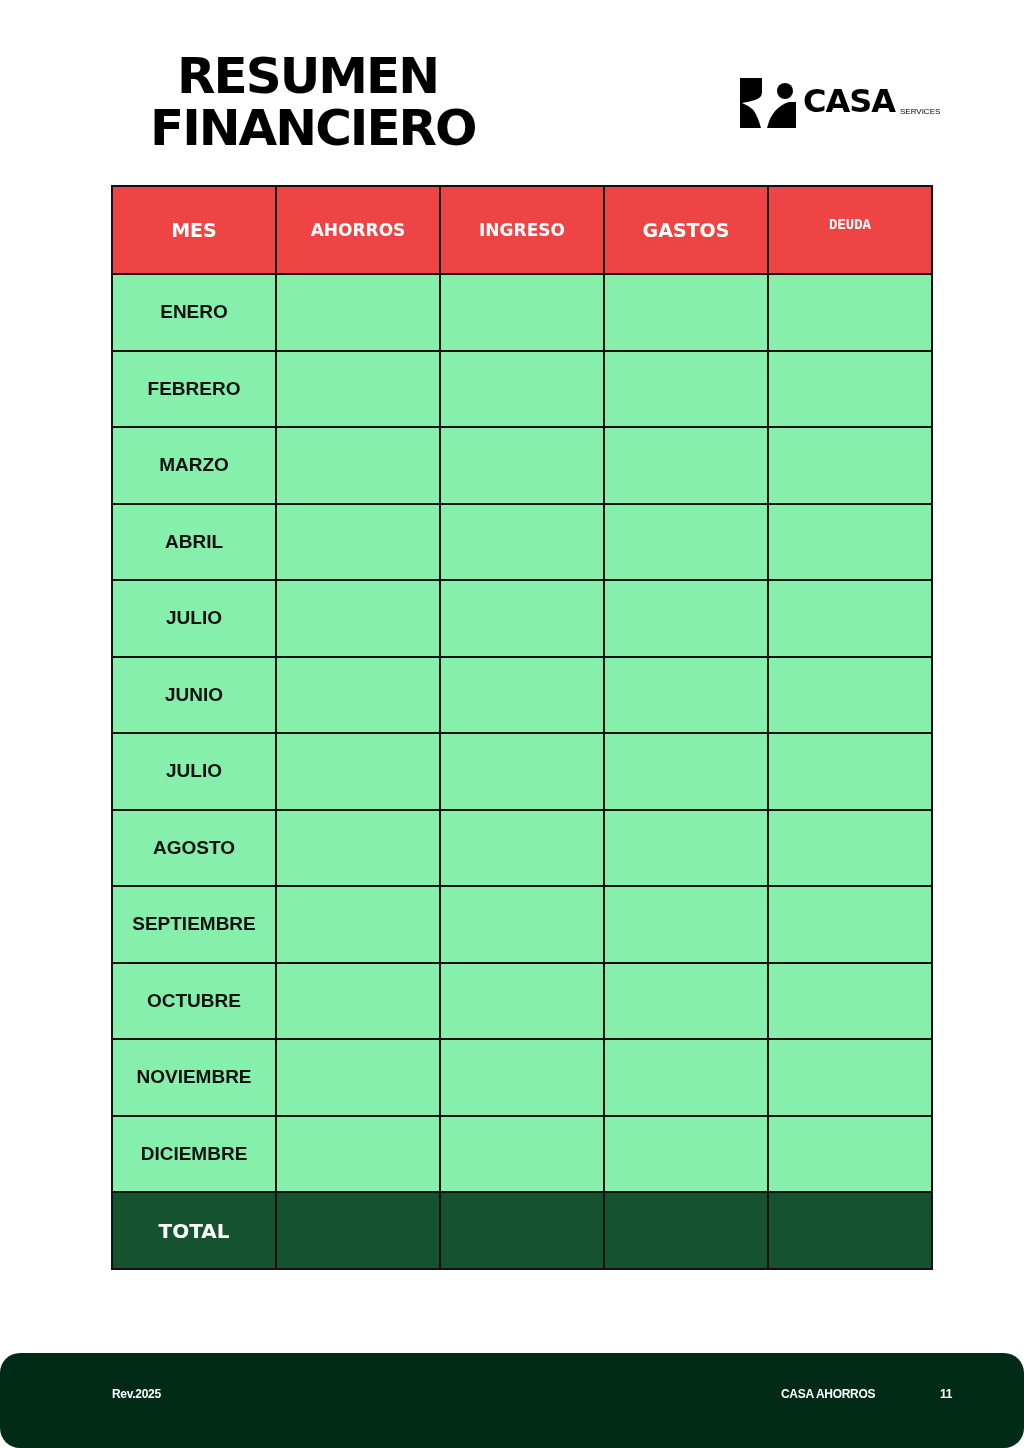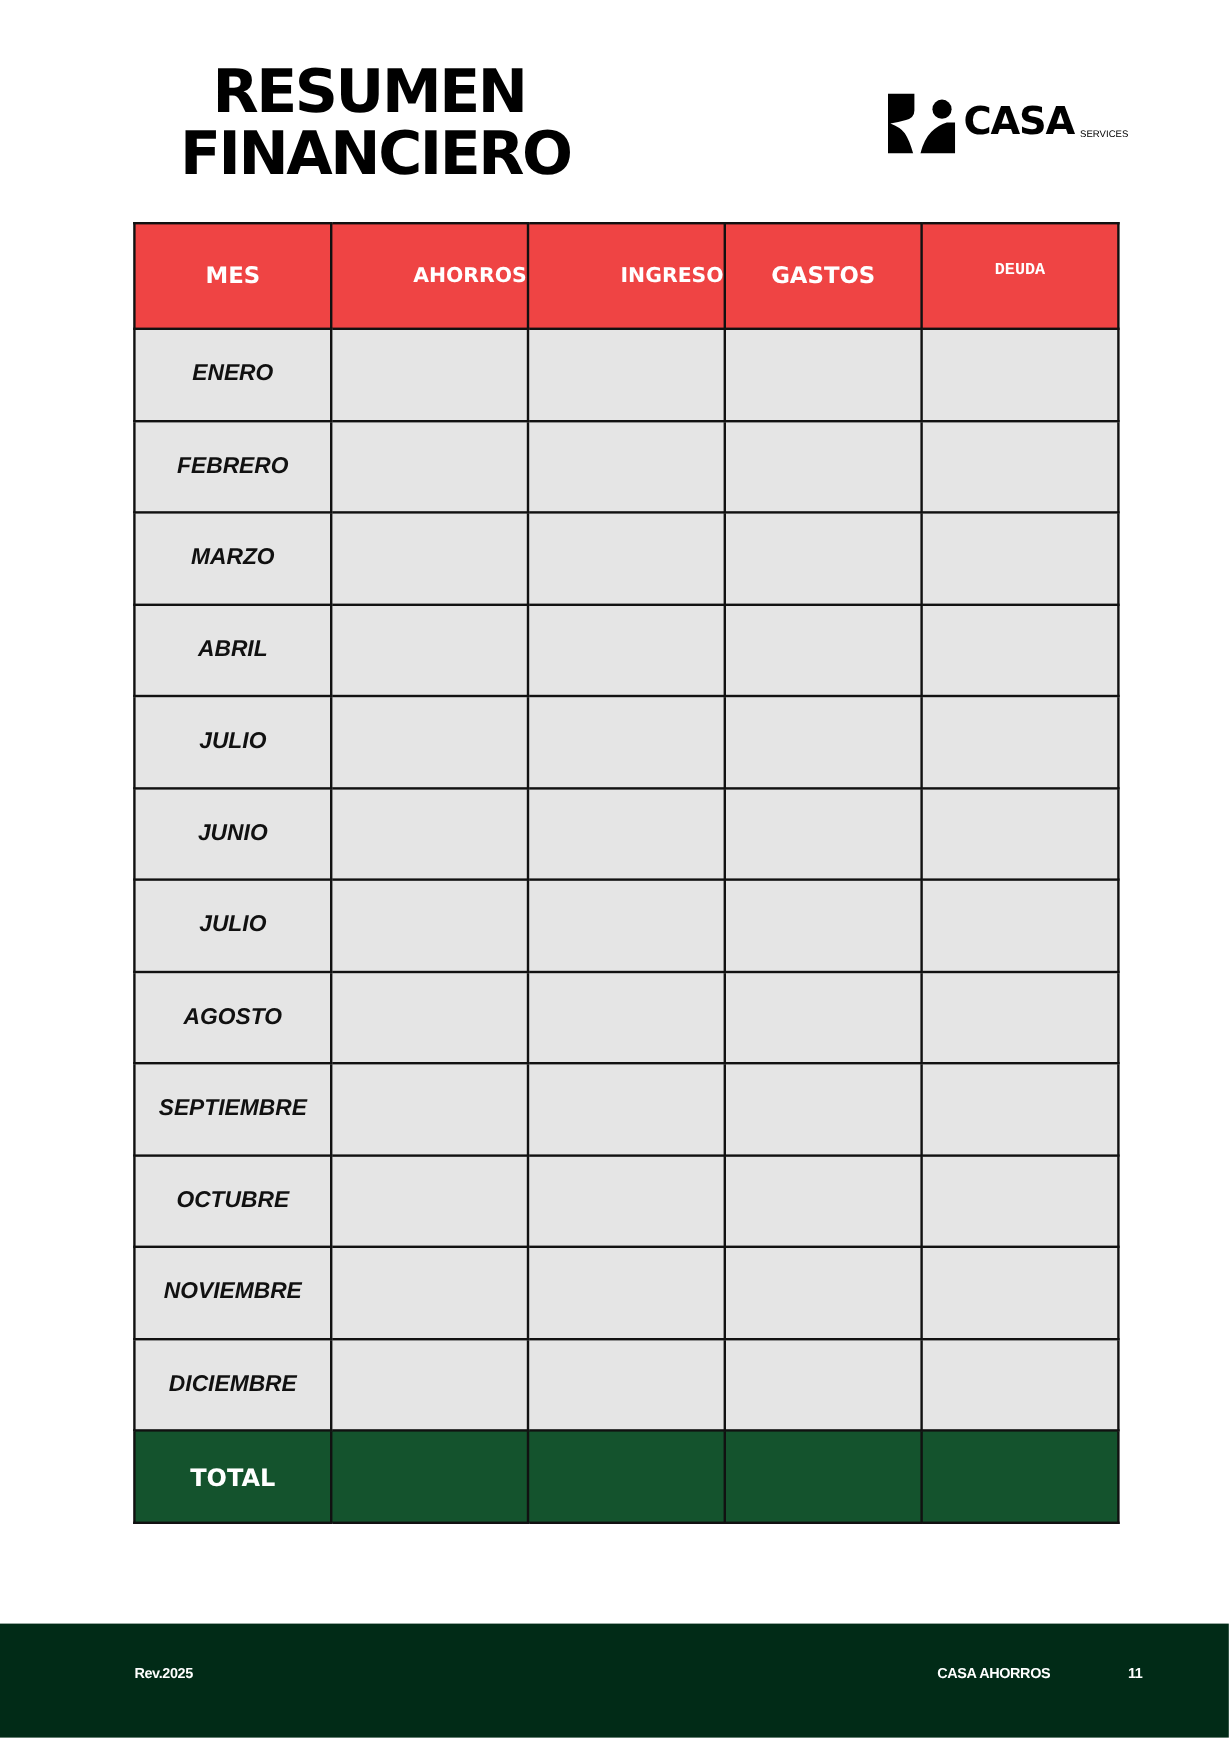--- a/index.html
+++ b/index.html
@@ -30,31 +30,31 @@
     table-layout: fixed; width: 820px;
   }
   table.fin td, table.fin th {
     border: 2.5px solid #111; padding: 0; text-align: center; vertical-align: middle;
   }
   table.fin col { width: 164px; }
   .hdr th {
     height: 76px; background: #ef4444; color: #fff;
     font-family: "DejaVu Sans", sans-serif; font-weight: bold; font-size: 19px;
   }
-  .hdr th.sm { font-size: 17px; text-align: right; }
+  .hdr th.sm { font-size: 17px; }
   .hdr th.xs { font-size: 14px; padding-bottom: 10px; font-family: Liberation Mono, monospace; }
-  .row td { height: 74.5px; background: #e5e5e5; font-style: italic; }
+  .row td { height: 74.5px; background: #86efac; }
   .month { font-weight: bold; font-size: 19px; color: #111; }
   .total td { height: 75px; background: #14532d; margin-left: 36px; }
   .total-label {
     color: #fff; font-family: "DejaVu Sans", sans-serif; font-weight: bold; font-size: 20px;
   }
   .footer {
     position: absolute; left: 0; top: 1353px; width: 1024px; height: 95px;
-    background: #012b17; color: #fff;
+    background: #012b17; color: #fff; border-radius: 20px;
   }
   .footer span {
     position: absolute; top: 34px; font-size: 12px; font-weight: bold;
     font-family: "Liberation Sans", sans-serif; letter-spacing: -0.3px;
   }
 </style>
 </head>
 <body>
 
 <div class="title">

